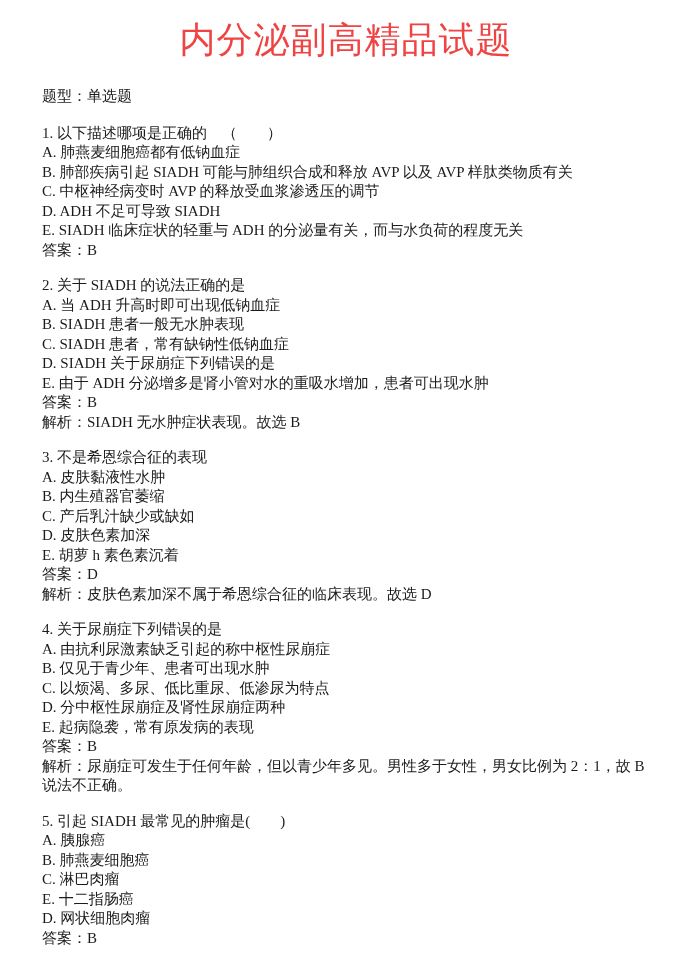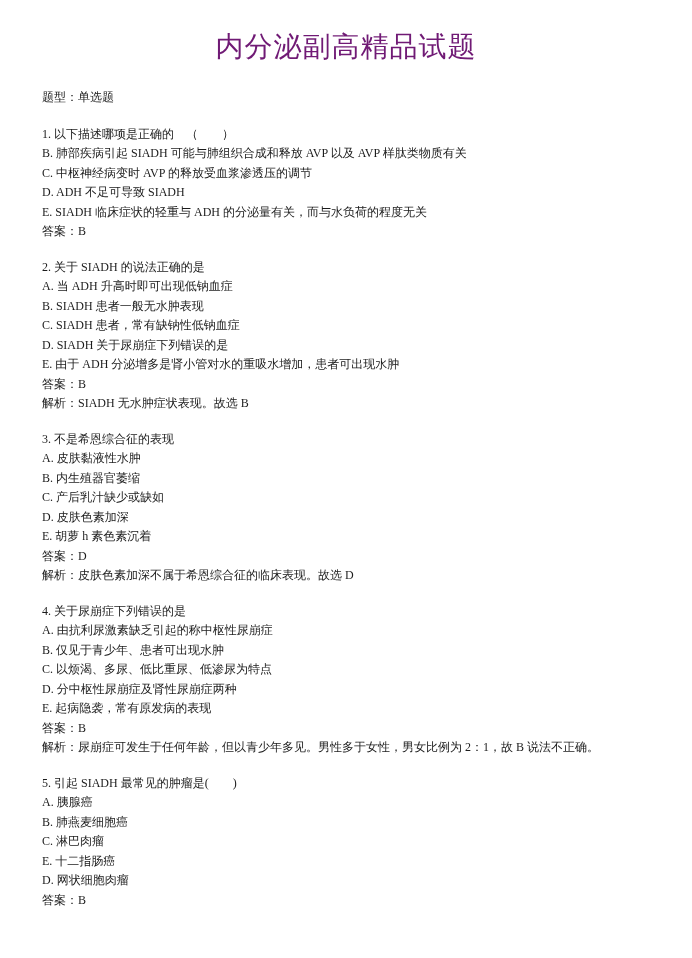--- a/index.html
+++ b/index.html
@@ -9,48 +9,49 @@
     color: #1b1b1b;
   }
   .page {
     position: relative;
     width: 692px;
     height: 958px;
     background: #ffffff;
     overflow: hidden;
   }
   .doc-title {
-    margin: 28px 0 22px 0;
+    margin: 16px 0 22px 0;
     text-align: center;
-    font-size: 28px;
+    font-size: 36px;
     font-weight: normal;
     letter-spacing: 1px;
-    color: #701a75;
+    color: #ef4444;
   }
   .content {
     padding-left: 42px;
     width: 618px;
-    font-size: 12px;
+    font-size: 15px;
     line-height: 19.5px;
   }
   .content p { margin: 0; }
   .question { margin-top: 16px; }
   .qtype { margin-bottom: 0; }
 </style>
 </head>
 <body>
 
 <div class="page">
   <h1 class="doc-title">内分泌副高精品试题</h1>
 
   <div class="content">
     <p class="qtype">题型：单选题</p>
 
     <section class="question" style="margin-top:17px">
       <p>1. 以下描述哪项是正确的　（　　）</p>
+      <p>A. 肺燕麦细胞癌都有低钠血症</p>
       <p>B. 肺部疾病引起 SIADH 可能与肺组织合成和释放 AVP 以及 AVP 样肽类物质有关</p>
       <p>C. 中枢神经病变时 AVP 的释放受血浆渗透压的调节</p>
       <p>D. ADH 不足可导致 SIADH</p>
       <p>E. SIADH 临床症状的轻重与 ADH 的分泌量有关，而与水负荷的程度无关</p>
       <p>答案：B</p>
     </section>
 
     <section class="question">
       <p>2. 关于 SIADH 的说法正确的是</p>
       <p>A. 当 ADH 升高时即可出现低钠血症</p>

